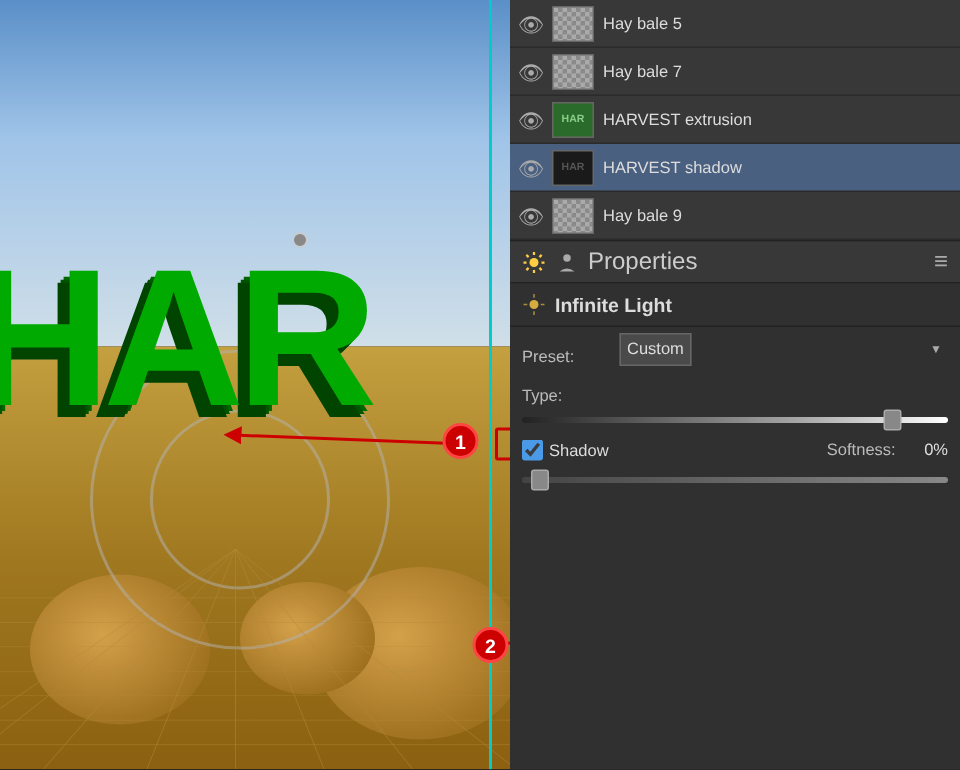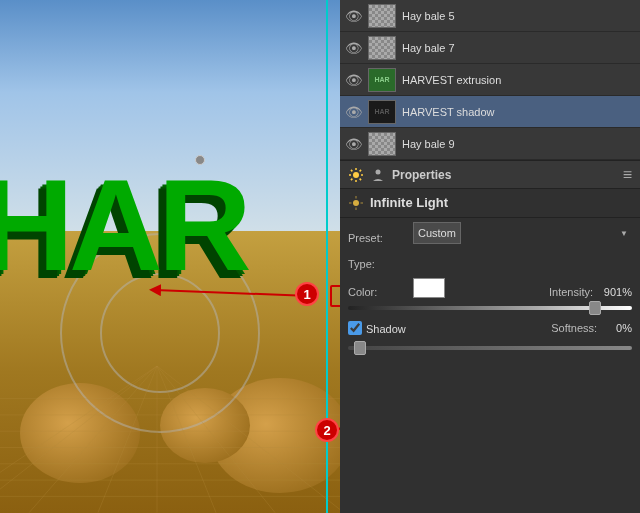--- a/index.html
+++ b/index.html
@@ -199,38 +199,38 @@
       height: 28px;
     }
 
     .properties-title-row {
       display: flex;
       align-items: center;
       gap: 6px;
     }
 
     .properties-title {
-      font-size: 12px;
+      font-size: 16px;
       color: #ccc;
-      font-weight: bold;
+      font-weight: normal;
     }
 
     .sun-icon-svg {
       width: 16px; height: 16px;
     }
 
     .properties-menu-icon {
       font-size: 16px;
       color: #aaa;
       cursor: pointer;
     }
 
     .infinite-light-title {
       display: flex;
-      align-items: flex-start;
+      align-items: center;
       gap: 6px;
       padding: 6px 8px;
       font-size: 13px;
       font-weight: bold;
       color: #ddd;
       border-bottom: 1px solid #222;
     }
 
     .prop-row {
       display: flex;
@@ -530,26 +530,20 @@
           <select class="prop-select">
             <option>Custom</option>
           </select>
         </div>
       </div>
 
       <div class="prop-row">
         <span class="prop-label">Type:</span>
       </div>
 
-      <div class="prop-row">
-        <span class="prop-label">Color:</span>
-        <div class="color-swatch"></div>
-        <span class="intensity-label">Intensity:</span>
-        <span class="intensity-value">901%</span>
-      </div>
 
       <div class="slider-row">
         <div class="slider-track">
           <div class="slider-thumb" style="left: 85%;"></div>
         </div>
       </div>
 
       <div class="shadow-row">
         <label class="shadow-check-label">
           <input type="checkbox" class="shadow-checkbox" checked="" style="">

